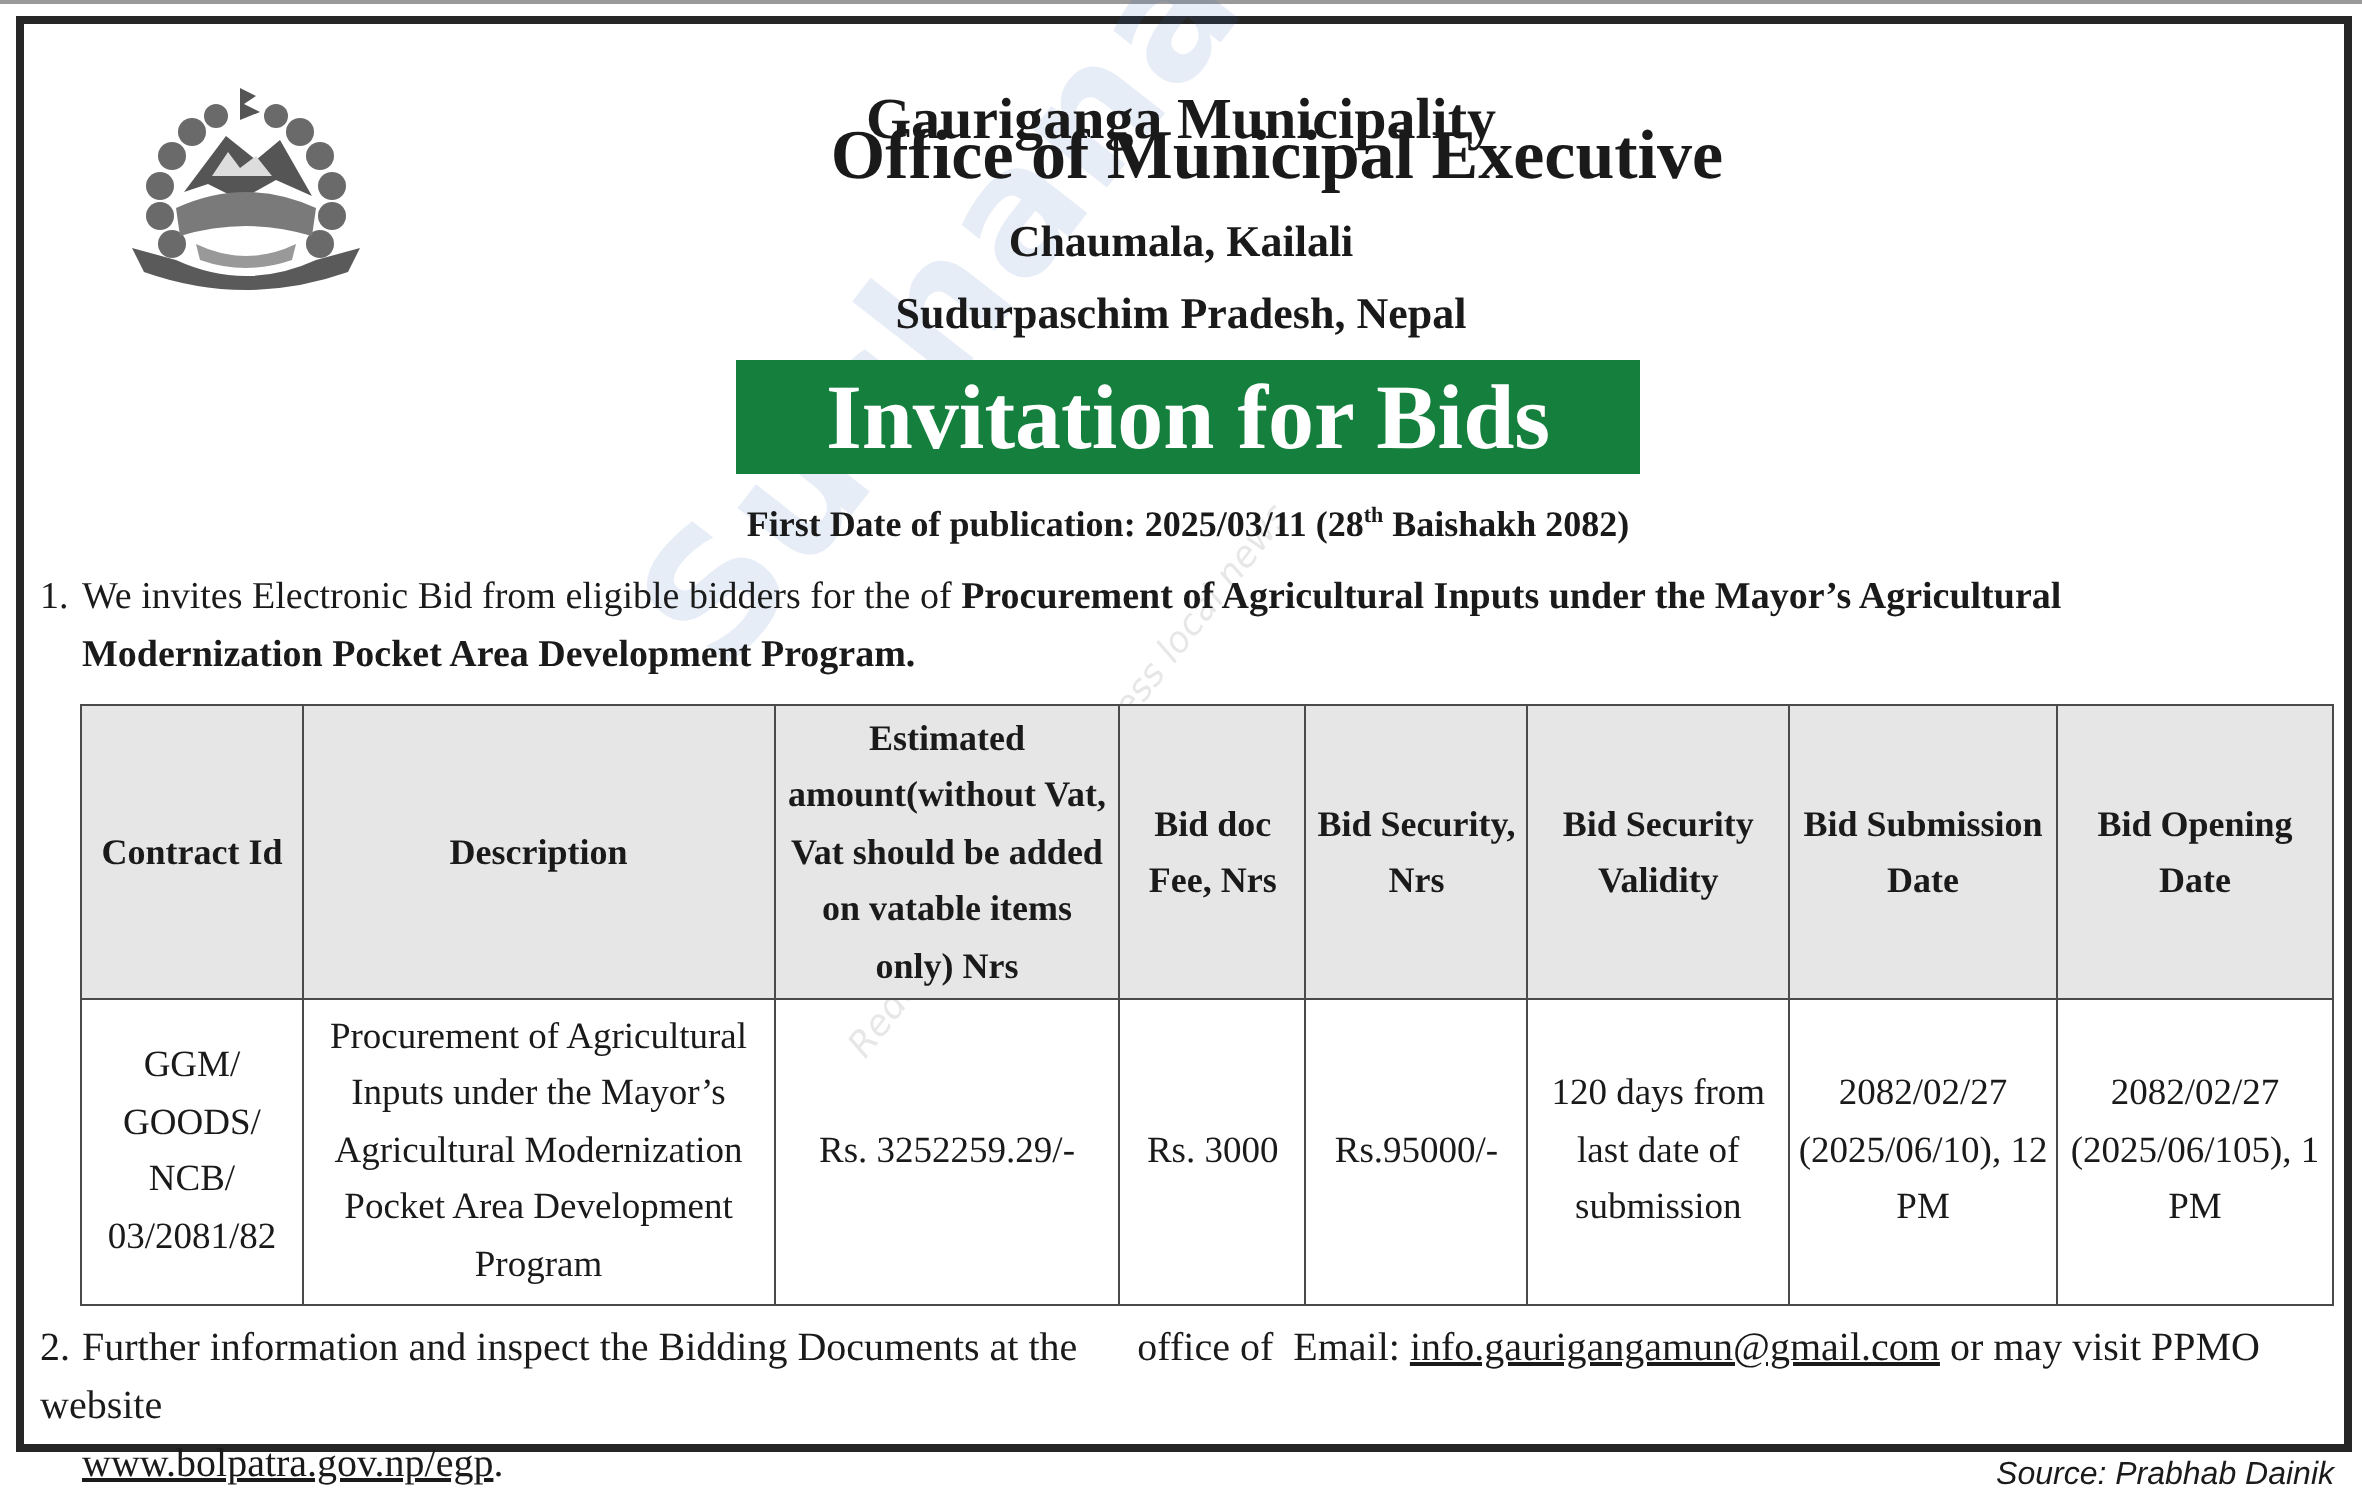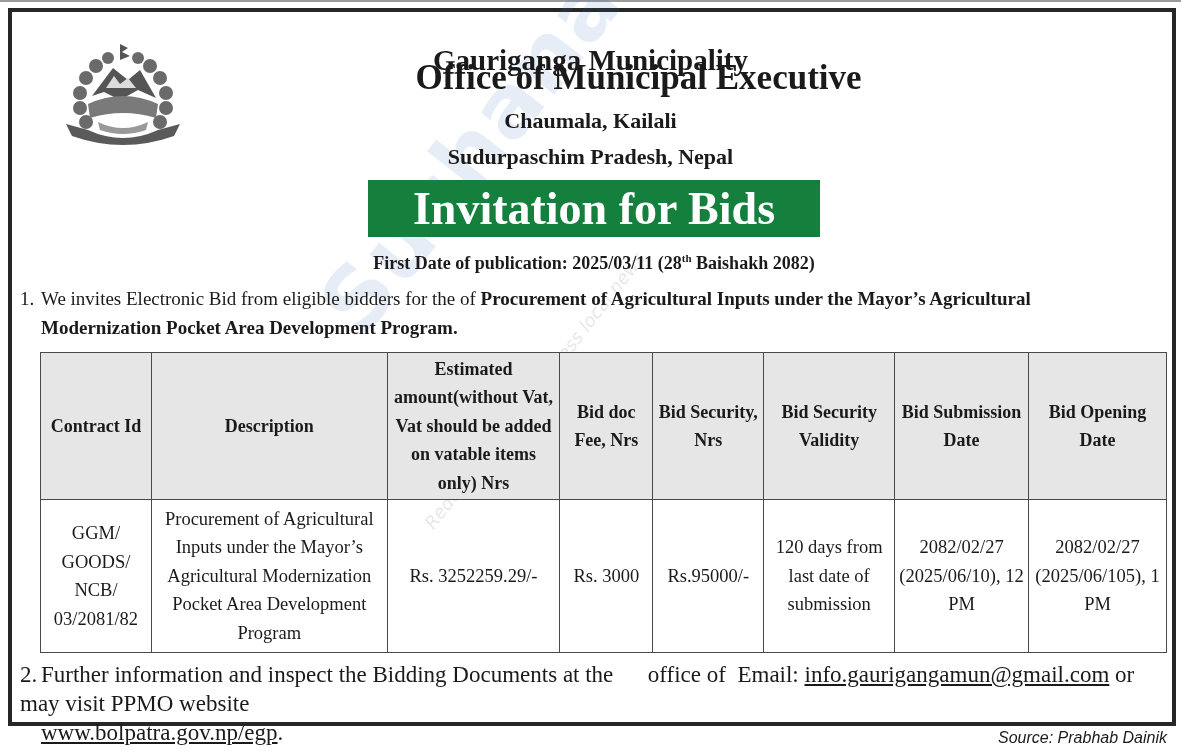--- a/index.html
+++ b/index.html
@@ -40,21 +40,21 @@
     }
     .para1 .num { display: inline-block; width: 21px; }
     .para1 .line2 { padding-left: 21px; display: block; }
     .bold { font-weight: bold; }
     table.bids {
       position: absolute; left: 40px; top: 352px; width: 1127px; border-collapse: collapse; font-size: 18px;
     }
     table.bids th, table.bids td { border: 1.5px solid #4a4a4a; text-align: center; vertical-align: middle; padding: 0 4px; }
     table.bids th { background: #e6e6e6; font-weight: bold; line-height: 28.5px; height: 146px; }
     table.bids td { line-height: 28.5px; height: 152px; font-size: 18.5px; }
-    .para2 { position: absolute; left: 20px; top: 660px; width: 1146px; font-size: 23px; line-height: 29px; }
+    .para2 { position: absolute; left: 20px; top: 660px; width: 1146px; font-size: 20px; line-height: 29px; }
     .para2 .num { display: inline-block; width: 21px; }
     .para2 a { color: #1a1a1a; text-decoration: underline; }
     .source {
       position: absolute; right: 14px; top: 729px; font-family: "Liberation Sans", sans-serif;
       font-style: italic; font-size: 16px; color: #1a1a1a; margin-left: 38px;
     }
   </style>
 </head>
 <body>
 

